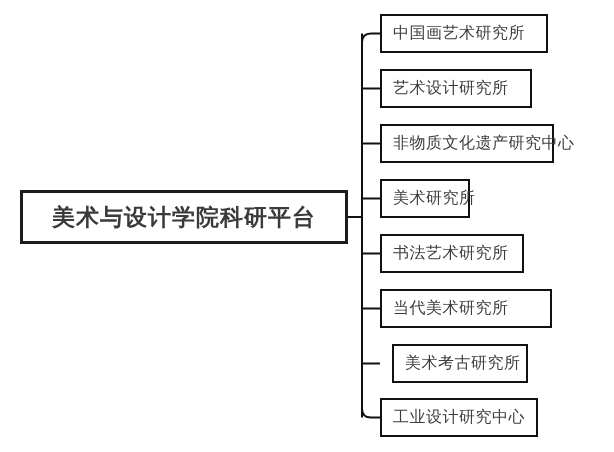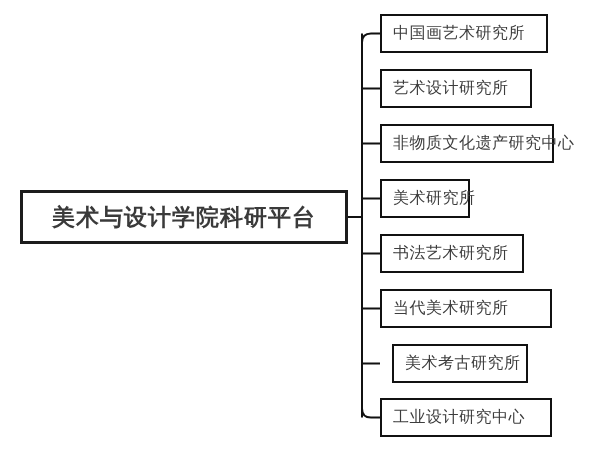--- a/index.html
+++ b/index.html
@@ -98,18 +98,18 @@
       </div>
       <div class="node child-node" style="left: 380px; top: 234px; width: 144px;">
         <span class="child-label">书法艺术研究所</span>
       </div>
       <div class="node child-node" style="left: 380px; top: 289px; width: 172px;">
         <span class="child-label">当代美术研究所</span>
       </div>
       <div class="node child-node" style="left: 392px; top: 344px; width: 136px;">
         <span class="child-label">美术考古研究所</span>
       </div>
-      <div class="node child-node" style="left: 380px; top: 398px; width: 172px;">
+      <div class="node child-node" style="left: 380px; top: 398px; width: 158px;">
         <span class="child-label">工业设计研究中心</span>
       </div>
     </div>
 
 </div>
 
 </body></html>

